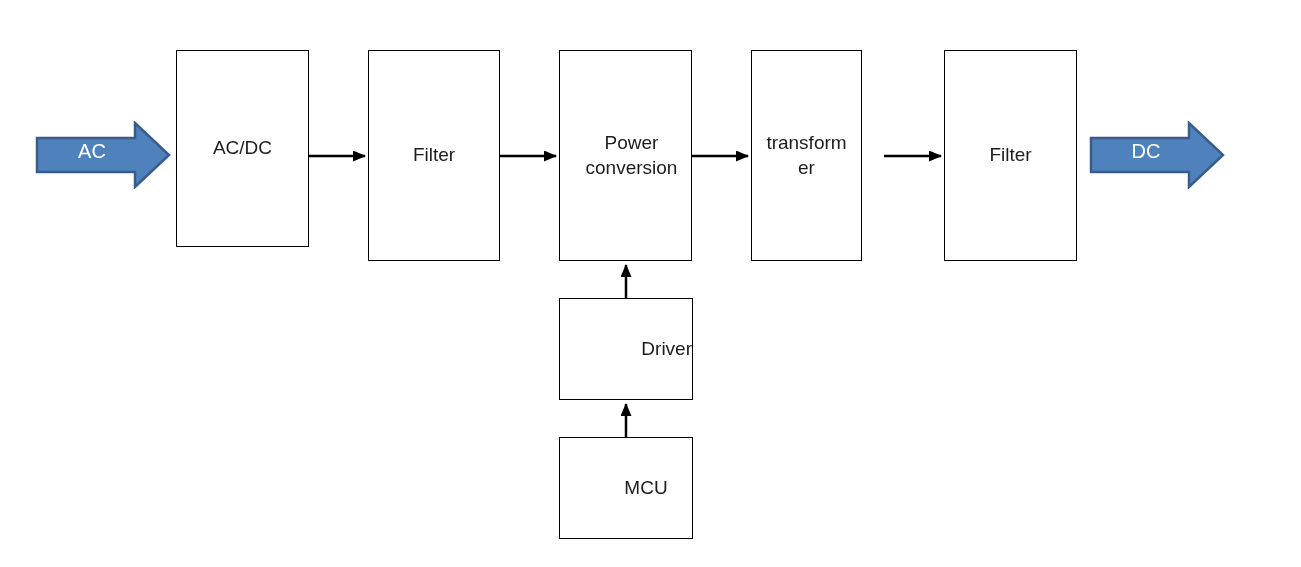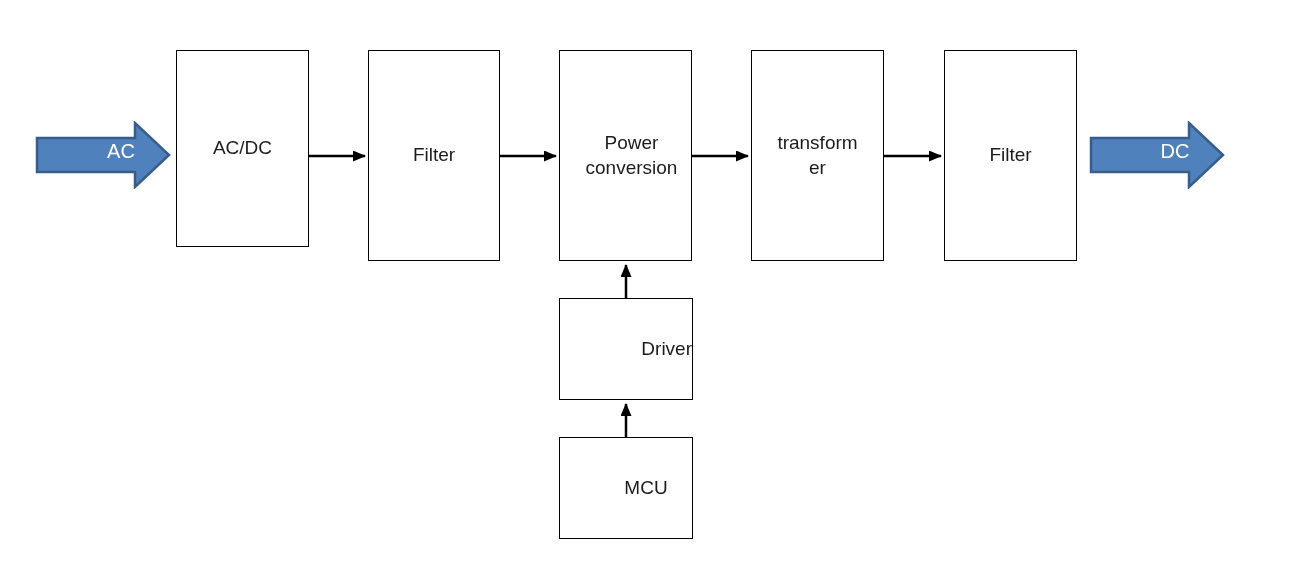--- a/index.html
+++ b/index.html
@@ -32,21 +32,21 @@
     justify-content: center;
     text-align: center;
     color: #1c1c1c;
     font-size: 19px;
     line-height: 1.3;
   }
   .box .line { display: block; }
   .box-acdc   { left: 176px; top: 50px;  width: 133px; height: 197px; }
   .box-filter-in  { left: 368px; top: 50px;  width: 132px; height: 211px; }
   .box-power  { left: 559px; top: 50px;  width: 133px; height: 211px; padding-left: 12px; }
-  .box-transformer { left: 751px; top: 50px; width: 133px; height: 211px; }
+  .box-transformer { left: 751px; top: 50px; width: 111px; height: 211px; }
   .box-filter-out { left: 944px; top: 50px; width: 133px; height: 211px; }
   .box-driver { left: 559px; top: 298px; width: 134px; height: 102px; align-items: flex-end; }
   .box-mcu    { left: 559px; top: 437px; width: 134px; height: 102px; padding-left: 40px; }
 
   .block-arrow {
     position: absolute;
     width: 137px;
     height: 68px;
   }
   .block-arrow-ac { left: 35px;   top: 121px; }
@@ -56,21 +56,20 @@
     position: absolute;
     left: 0;
     top: 17px;
     width: 114px;
     height: 26px;
     display: flex;
     align-items: center;
     justify-content: center;
     color: #ffffff;
     font-size: 20px;
-    padding-left: 29px;
   }
 </style>
 </head>
 <body>
 
 <div class="canvas">
 
   <svg class="connectors" width="1301" height="567" viewBox="0 0 1301 567">
     <defs>
       <marker id="ah" markerUnits="userSpaceOnUse" markerWidth="14" markerHeight="12" refX="12" refY="5.5" orient="auto">

